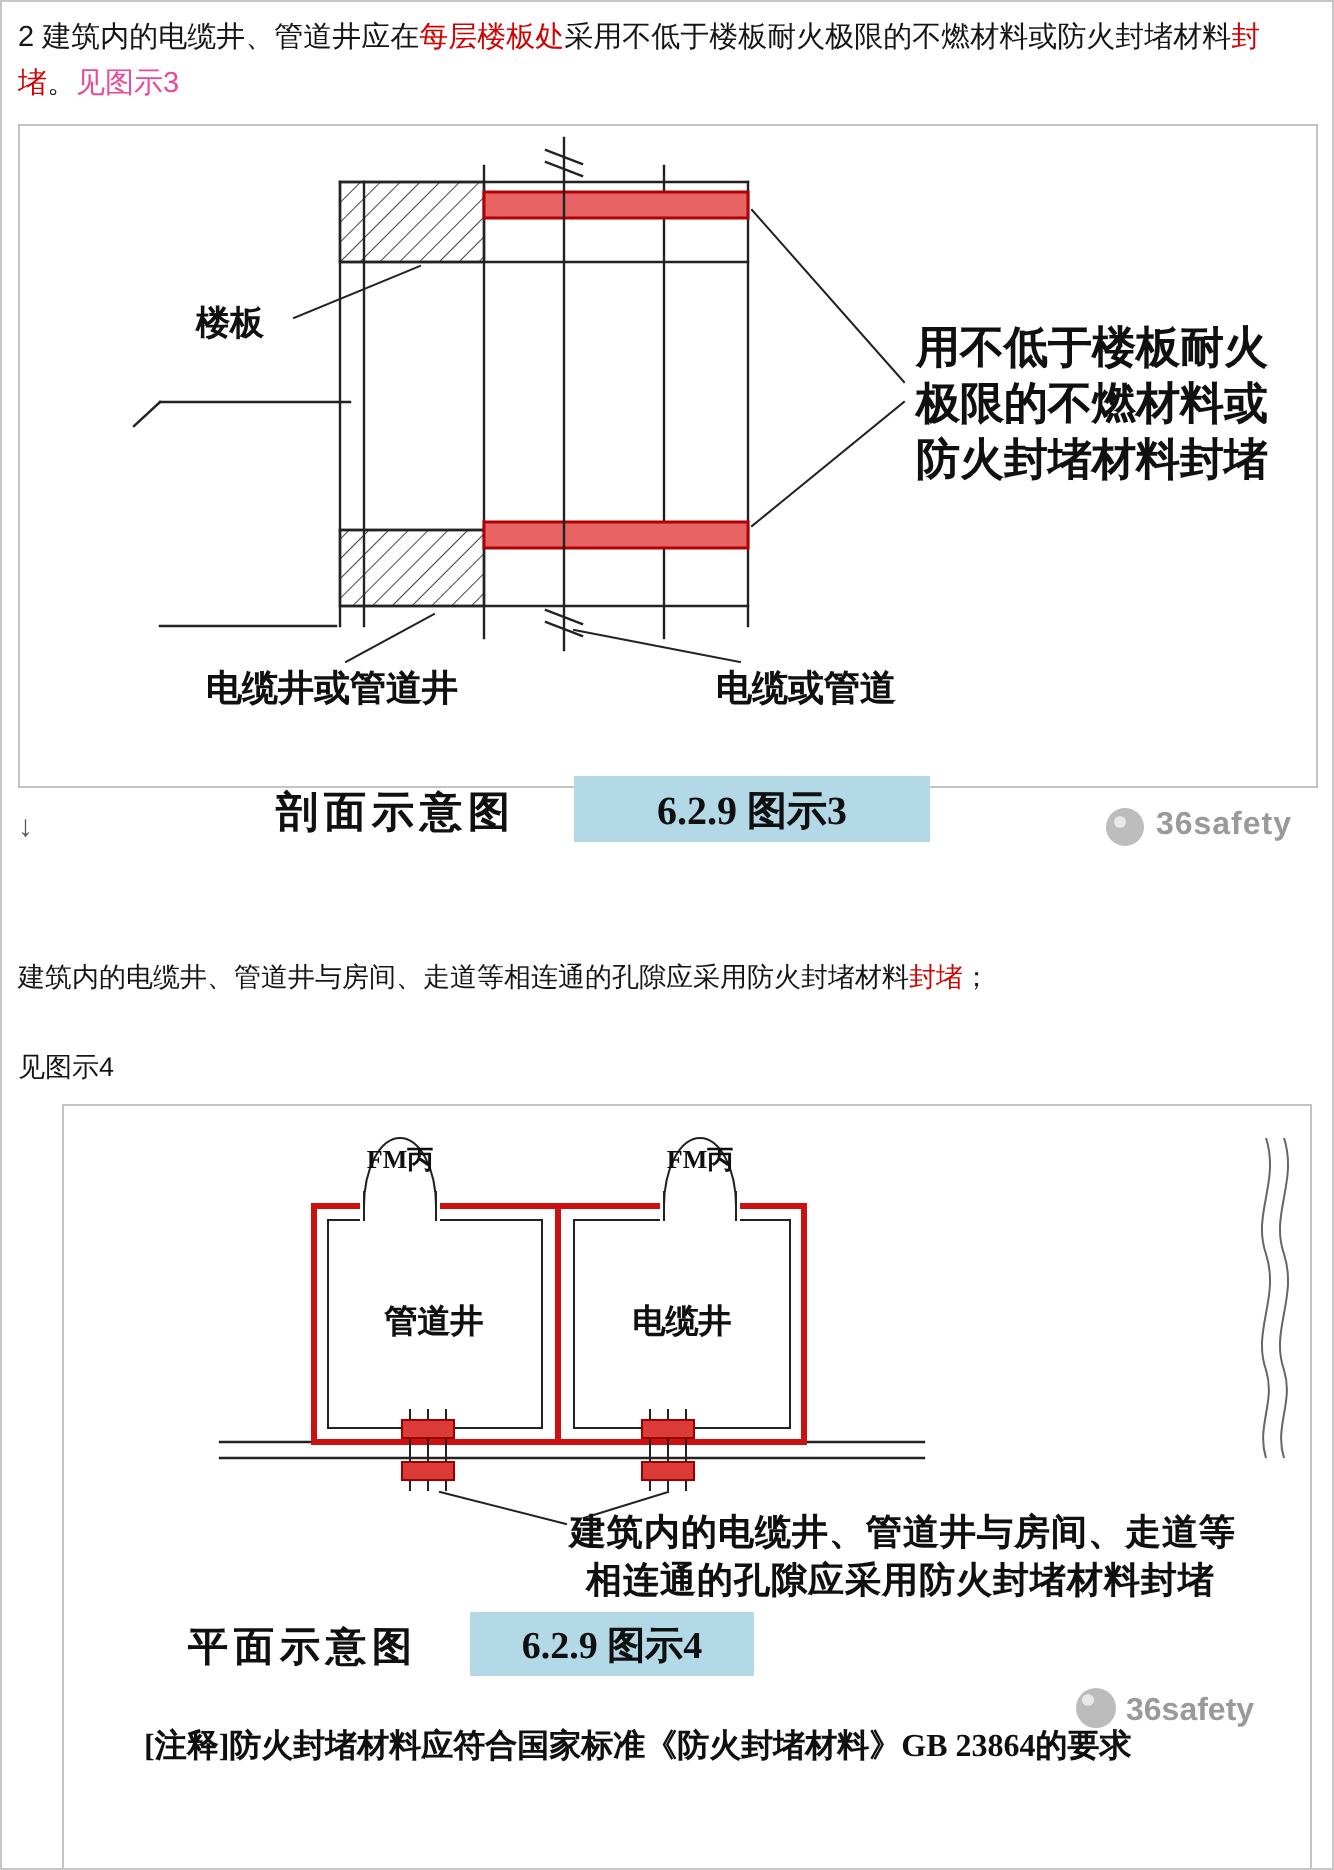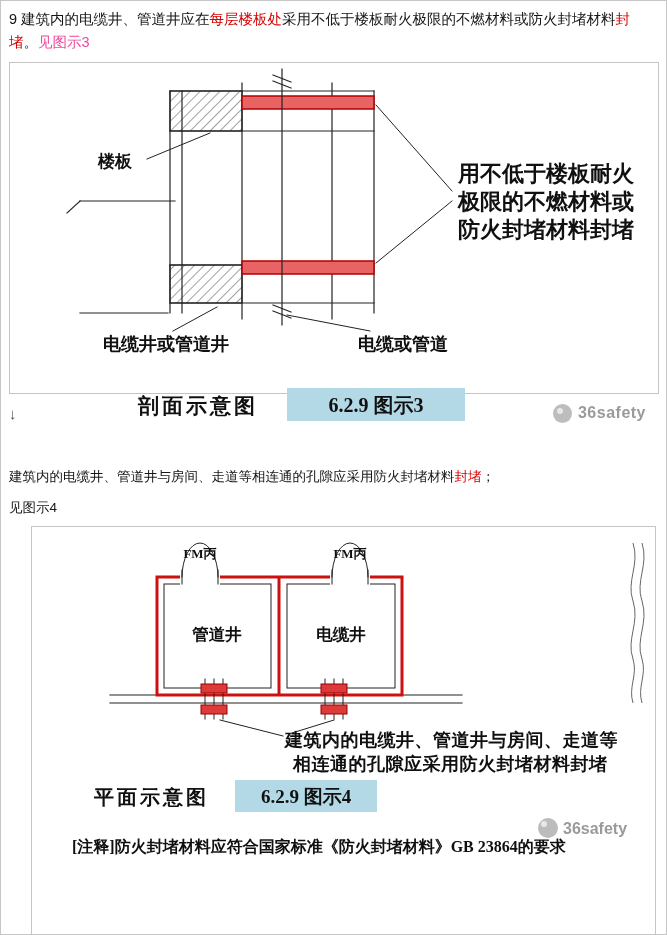--- a/index.html
+++ b/index.html
@@ -21,40 +21,40 @@
   .meta-row { height:38px; display:flex; align-items:center;
               justify-content:space-between; padding:0 20px 0 8px; }
   .down-arrow { color:#555; font-size:15px; }
   .watermark { display:inline-flex; align-items:center; gap:6px; }
   .wm-logo { width:19px; height:19px; border-radius:50%; background:#bdbdbd;
              position:relative; }
   .wm-logo::after { content:""; position:absolute; left:4px; top:4px; width:6px;
              height:6px; border-radius:50%; background:#e8e8e8; }
   .wm-text { color:#9a9a9a; font-size:16px; font-weight:bold; letter-spacing:.5px; }
 
-  .para2 { margin:36px 8px 0; font-size:13.5px; }
-  .see4  { margin:13px 8px 0; font-size:13.5px; }
+  .para2 { margin:48px 8px 0; font-size:13.5px; }
+  .see4  { margin:27px 8px 0; font-size:13.5px; }
 
   
   .dline { stroke:#222; stroke-width:1.2; fill:none; stroke-linecap:square; }
   .thin  { stroke-width:1; }
   .red3  { stroke:#cc1111; stroke-width:3; fill:none; }
   .red-band { fill:#e86464; stroke:#b30000; stroke-width:1.5; }
   .red-chip { fill:#dd3a3a; stroke:#990000; stroke-width:1; }
   .hatchrect { stroke:#222; stroke-width:1.2; }
   .dtext { font-family:"Liberation Serif", serif; font-weight:bold; fill:#101010; }
   .wmtext { font-family:"Liberation Sans", sans-serif; font-weight:bold; fill:#9a9a9a; }
   .figbox { fill:#b3d9e6; }
 </style>
 </head>
 <body>
 
 <div class="page">
 
-  <p class="para para1"><span>9 建筑内的电缆井、管道井应在</span><span class="red-link">每层楼板处</span><span>采用不低于楼板耐火极限的不燃材料或防火封堵材料</span><span class="red-link">封堵</span><span>。</span><span class="blue-link">见图示3</span></p>
+  <p class="para para1"><span>2 建筑内的电缆井、管道井应在</span><span class="red-link">每层楼板处</span><span>采用不低于楼板耐火极限的不燃材料或防火封堵材料</span><span class="red-link">封堵</span><span>。</span><span class="blue-link">见图示3</span></p>
 
   <div class="figure" id="fig3">
     <svg width="648" height="376" viewBox="0 0 648 376">
       <defs>
         <pattern id="hatch" width="7" height="7" patternUnits="userSpaceOnUse" patternTransform="rotate(45)">
           <line x1="0" y1="0" x2="0" y2="7" stroke="#444" stroke-width="1"></line>
         </pattern>
       </defs>
 
       <g>

